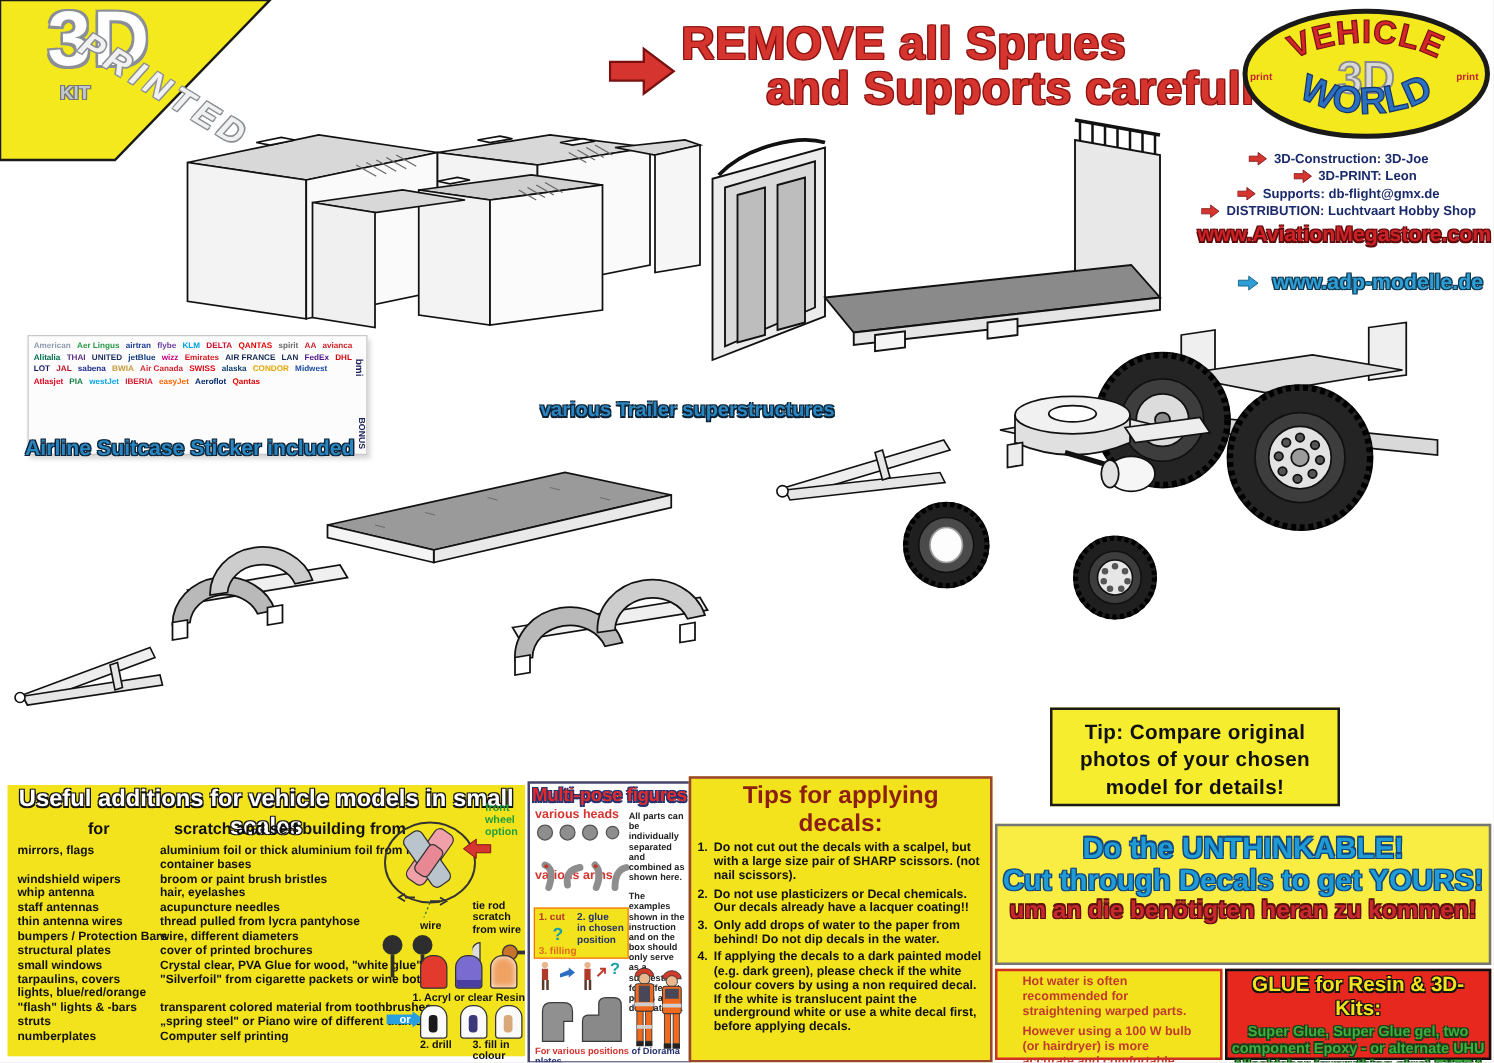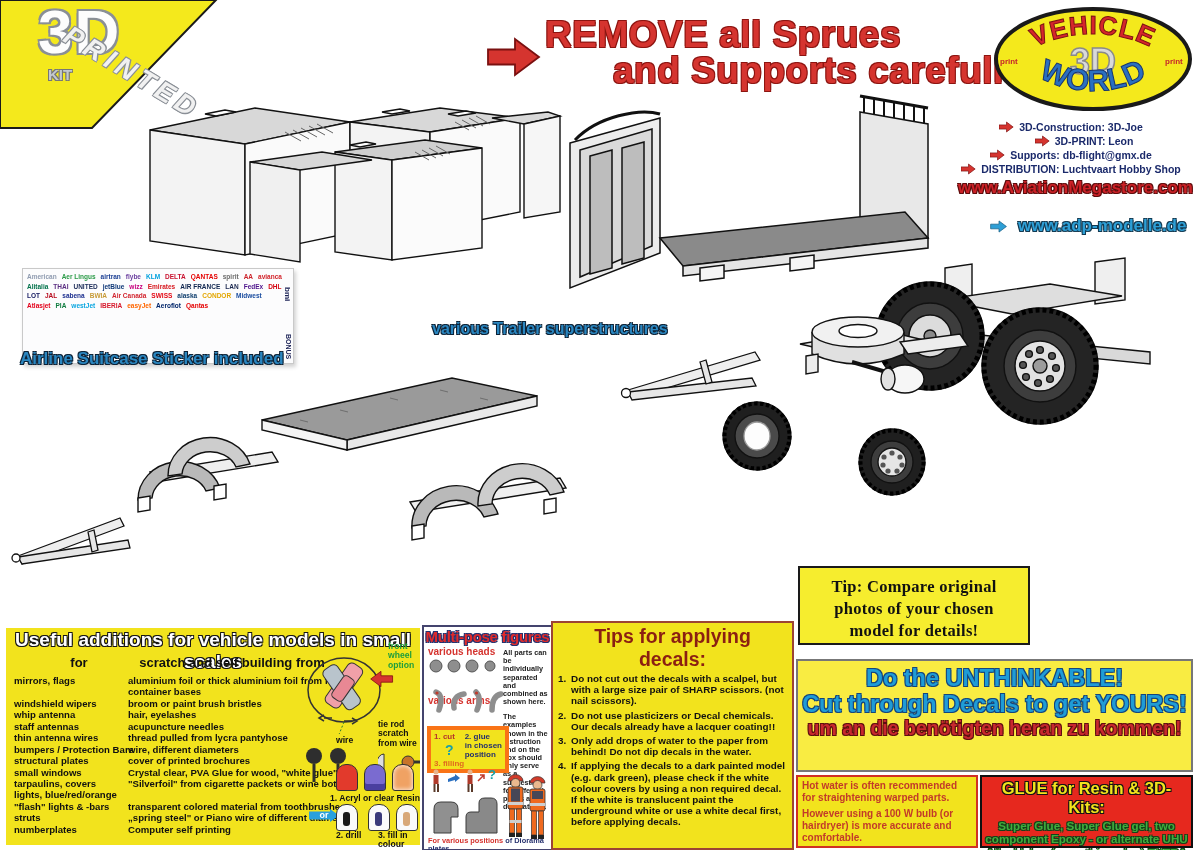--- a/index.html
+++ b/index.html
@@ -68,52 +68,52 @@
   .d-org{background:#f0a263;box-shadow:inset 0 0 5px #fff;}
   .d-white{background:#fafafa;}
   .d-core{position:absolute;left:6px;top:7px;width:7px;height:14px;border-radius:3px;}
 
   
   .figures{left:422px;top:625px;width:127px;height:222px;background:#fff;border:2px solid #44446e;z-index:3;}
   .f-title{position:absolute;top:1px;width:100%;text-align:center;font-size:15px;color:#e12b2b;--oc:#26316e;letter-spacing:-.3px;}
   .f-red{position:absolute;font-size:10px;color:#d5342f;}
   .f-side{position:absolute;right:2px;top:22px;width:46px;font-size:7.3px;line-height:1.12;color:#222;}
   .f-side p{margin:0 0 7px 0;}
-  .f-steps{position:absolute;left:3px;top:99px;width:74px;height:39px;background:#f2e31d;border:4px solid #f97316;font-size:8px;}
+  .f-steps{position:absolute;left:3px;top:99px;width:74px;height:39px;background:#f2e31d;border:1px solid #f97316;font-size:8px;}
   .fs-cut{position:absolute;left:3px;top:2px;color:#b5362b;}
   .fs-q{position:absolute;left:14px;top:12px;font-size:14px;color:#19a0a8;}
   .fs-glue{position:absolute;right:3px;top:2px;color:#26316e;white-space:pre-line;line-height:1.15;text-align:left;}
   .fs-fill{position:absolute;left:3px;bottom:1px;color:#e06a1e;}
   .f-q2{position:absolute;left:64px;top:140px;font-size:13px;color:#19a0a8;}
   .f-pos{position:absolute;left:4px;top:210px;font-size:7.4px;line-height:1.1;}
   .f-pos .r{color:#d5342f;}
   .f-pos .b{color:#26316e;}
 
   
   .tips{left:551px;top:621px;width:243px;height:229px;background:#f2e31d;border:2px solid #9c4434;
         box-sizing:border-box;padding:2px 5px;z-index:3;}
   .t-title{text-align:center;font-size:19.5px;color:#8b1f12;--oc:#d8c22a;margin-bottom:2px;}
   .tip{display:flex;font-size:9.9px;line-height:1.13;margin-bottom:3px;}
   .tip-n{flex:none;width:13px;}
   .tip-t{flex:1;}
 
   
-  .tipbox{left:798px;top:566px;width:232px;height:79px;background:#f6ed2e;border:2px solid #1a1a1a;
+  .tipbox{left:840px;top:566px;width:232px;height:79px;background:#f6ed2e;border:2px solid #1a1a1a;
           box-sizing:border-box;padding:8px 10px;font-size:16.5px;line-height:1.32;letter-spacing:.3px;
-          text-align:center;z-index:3;font-family:Liberation Serif, serif;}
+          text-align:center;z-index:3;}
 
   
   .unthink{left:796px;top:659px;width:397px;height:113px;background:#f9ec42;border:2px solid #777;
            box-sizing:border-box;text-align:center;padding-top:5px;z-index:3;}
   .un-en{font-size:23.5px;line-height:1.1;color:#1f9cd6;--oc:#14457e;}
   .un-de{font-size:19.5px;line-height:1.1;color:#c8292e;--oc:#5e0f10;margin-top:7px;}
 
   
   .hotwater{left:796px;top:775px;width:182px;height:73px;background:#f2e31d;border:2px solid #d03024;
-            box-sizing:border-box;padding:3px 4px;color:#c23a2a;font-size:10px;line-height:1.2;z-index:3;}
+            box-sizing:border-box;padding:3px 20px;color:#c23a2a;font-size:10px;line-height:1.2;z-index:3;}
   .hotwater p{margin:0 0 4px 0;}
 
   
   .gluebox{left:980px;top:775px;width:213px;height:73px;background:#e6281e;border:2px solid #101010;
            box-sizing:border-box;text-align:center;padding:2px 3px;z-index:3;}
   .g-title{font-size:16.5px;color:#f3e31c;--oc:#131313;}
   .g-body{font-size:11.6px;line-height:1.16;color:#3fae3d;--oc:#14421a;margin-top:2px;}
 </style>
 </head>
 <body>

